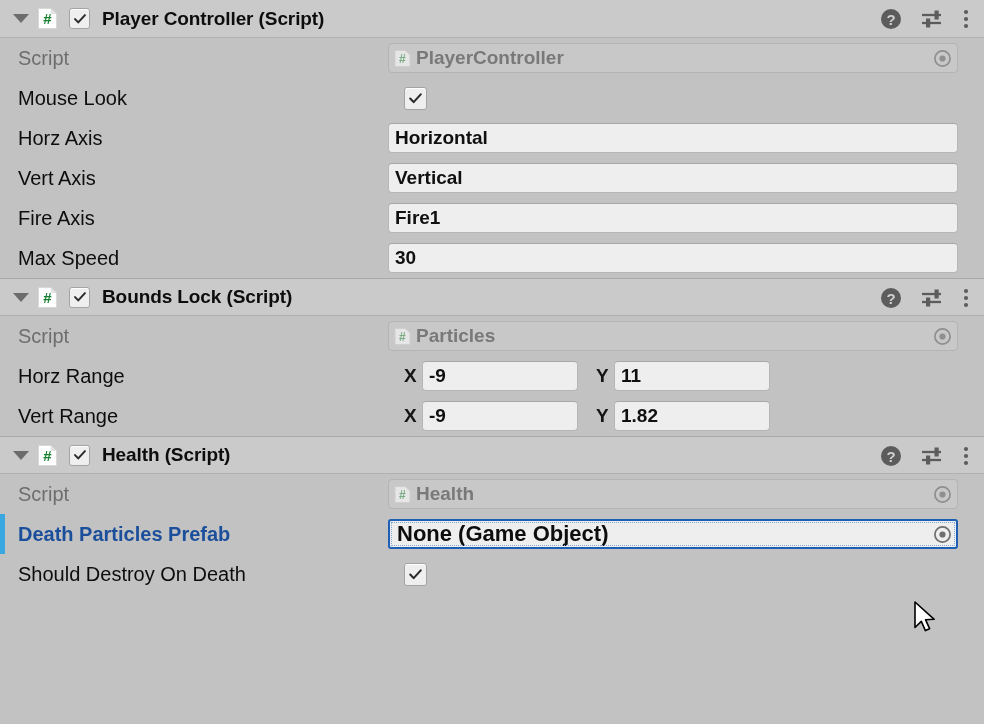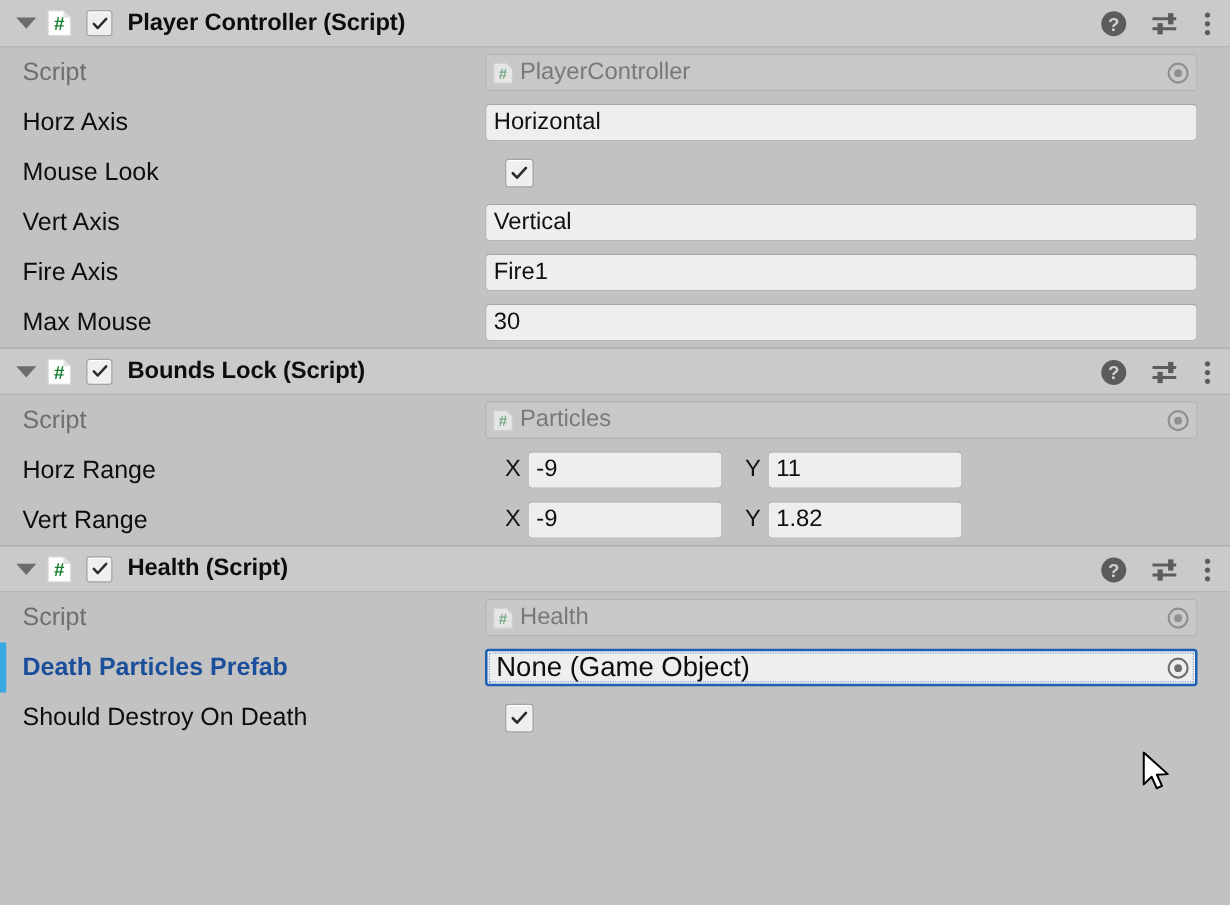--- a/index.html
+++ b/index.html
@@ -116,21 +116,21 @@
   .row-label.dim { color: #6e6e6e; }
   .row-label.override { color: #1b4f9c; font-weight: bold; }
 
   .override-bar {
     position: absolute;
     left: 0; top: 0;
     width: 5px; height: 40px;
     background: #3aa8e0;
   }
 
-  .row-field { flex: 1; display: flex; align-items: flex-start; padding-right: 26px; }
+  .row-field { flex: 1; display: flex; align-items: flex-start; padding-right: 26px; font-weight: bold; }
 
   
   .inp {
     height: 30px;
     background: #eeeeee;
     border: 1px solid #b6b6b6;
     border-top-color: #a8a8a8;
     border-radius: 4px;
     box-sizing: border-box;
     display: flex;
@@ -276,55 +276,55 @@
             <span class="obj-text">PlayerController</span>
             <span class="picker">
               <svg width="21" height="21">
                 <use href="#sym-picker"></use>
               </svg>
             </span>
           </div>
         </div>
       </div>
       <div class="row">
-        <div class="row-label">Horz Axis</div>
-        <div class="row-field">
-          <div class="inp">
-            <span>Horizontal</span>
-          </div>
-        </div>
-      </div>
-      <div class="row">
         <div class="row-label">Mouse Look</div>
         <div class="row-field">
           <div class="field-check">
             <svg width="17" height="17">
               <use href="#sym-check"></use>
             </svg>
           </div>
         </div>
       </div>
       <div class="row">
+        <div class="row-label">Horz Axis</div>
+        <div class="row-field">
+          <div class="inp">
+            <span>Horizontal</span>
+          </div>
+        </div>
+      </div>
+      <div class="row">
         <div class="row-label">Vert Axis</div>
         <div class="row-field">
           <div class="inp">
             <span>Vertical</span>
           </div>
         </div>
       </div>
       <div class="row">
         <div class="row-label">Fire Axis</div>
         <div class="row-field">
           <div class="inp">
             <span>Fire1</span>
           </div>
         </div>
       </div>
       <div class="row">
-        <div class="row-label">Max Mouse</div>
+        <div class="row-label">Max Speed</div>
         <div class="row-field">
           <div class="inp">
             <span>30</span>
           </div>
         </div>
       </div>
     </div>
     <div class="comp-header">
       <div class="foldout">
         <div class="tri"></div>

